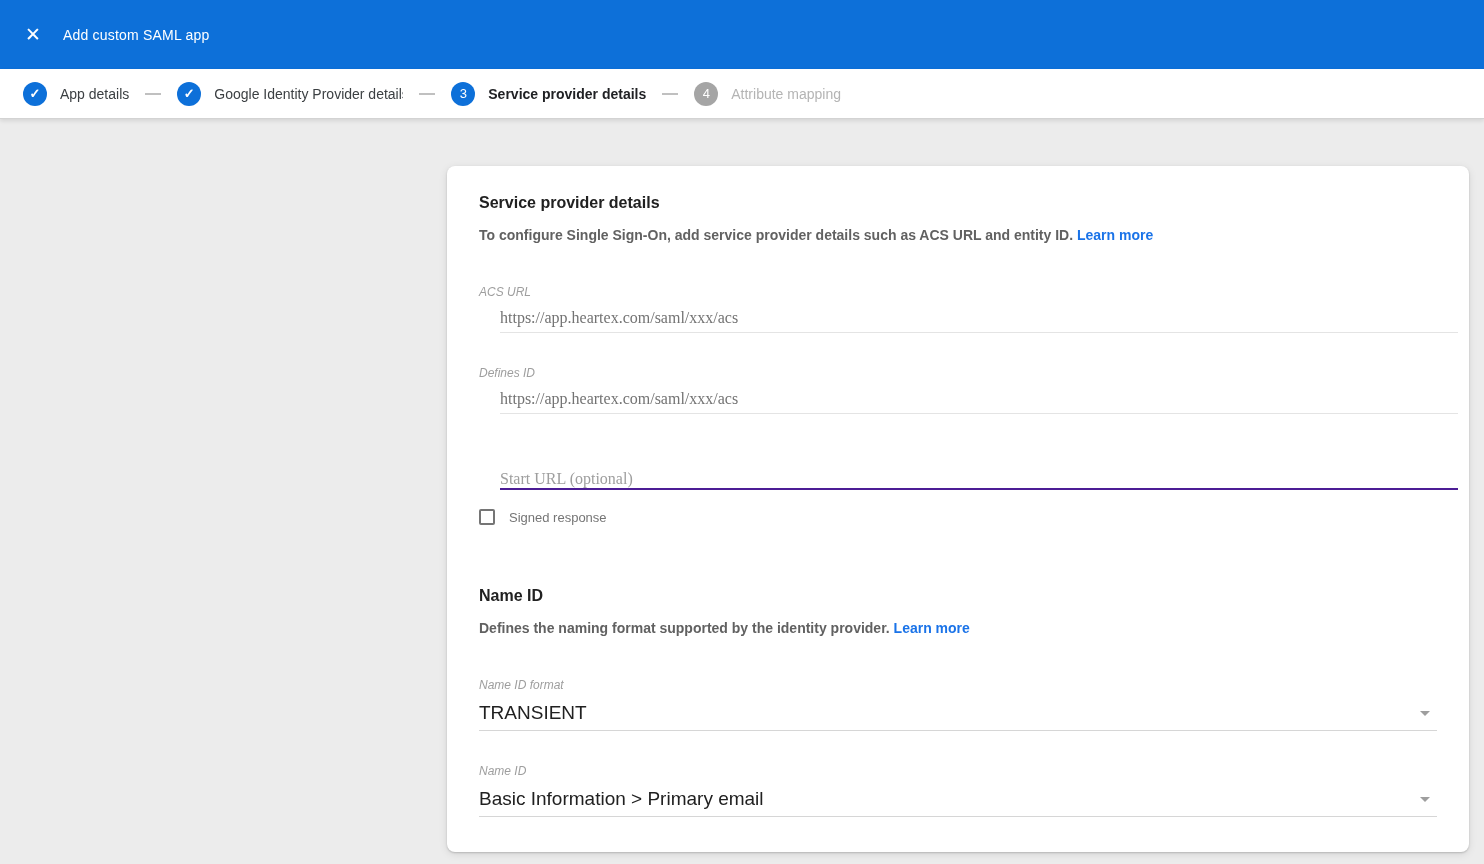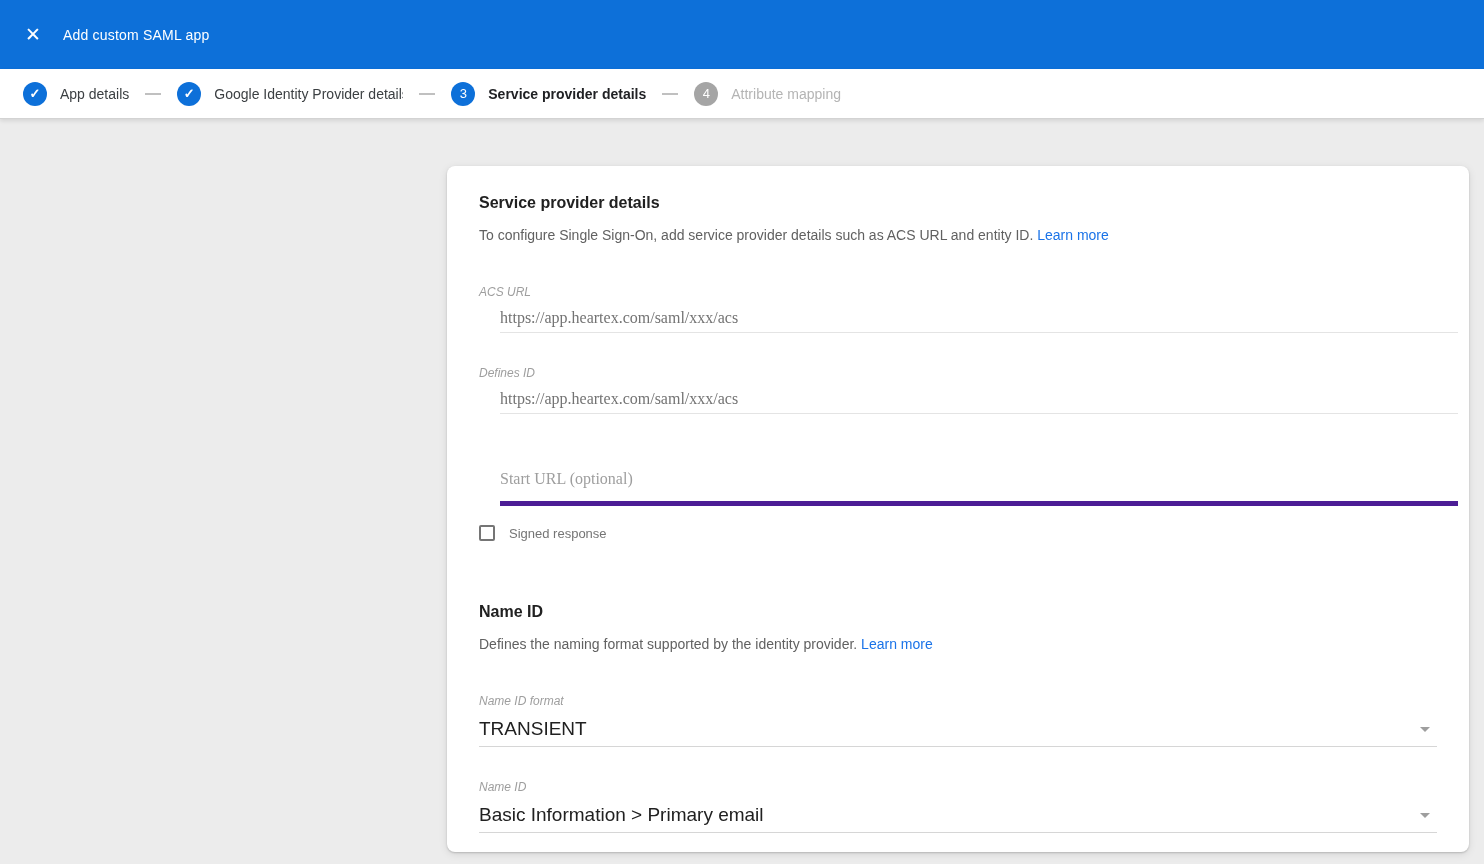--- a/index.html
+++ b/index.html
@@ -41,32 +41,32 @@
   .step-label.todo { color:#b4b4b4; }
   .step-sep { width:16px; height:2px; background:#c0c0c0; margin:0 16px; flex:none; }
 
   
   .card {
     position:absolute; left:447px; top:166px; width:1022px; height:686px;
     background:#ffffff; border-radius:8px; padding:0 32px;
     box-shadow:0 1px 2px rgba(0,0,0,.18), 0 2px 8px rgba(0,0,0,.10);
   }
   .card-title { padding-top:28px; font-size:16px; font-weight:bold; color:#212121; }
-  .card-desc  { margin-top:15px; font-size:14px; color:#616161; }
+  .card-desc  { margin-top:15px; font-size:14px; color:#616161;font-weight:bold; }
   .link { color:#1a73e8; text-decoration:none; cursor:pointer; }
 
   .field-group { margin-top:42px; }
   .field-group.tight { margin-top:33px; }
   .field-label { font-size:12px; color:#9e9e9e;font-style:italic; }
   .text-input {
     display:block; width:100%; margin-top:10px; padding:0 0 5px 0;
     border:none; border-bottom:1px solid #e4e4e4; outline:none; background:transparent;
     font-family:Liberation Serif, serif; font-size:16px; color:#737373;margin-left:21px;
   }
-  .text-input.empty { margin-top:56px; border-bottom:5px solid #4c1d95; padding-bottom:13px; }
+  .text-input.empty { margin-top:56px; border-bottom:2px solid #4c1d95; padding-bottom:0; }
   .text-input::placeholder { color:#9e9e9e; opacity:1; }
 
   .checkbox-row { margin-top:19px; display:flex; align-items:center; cursor:pointer; }
   .checkbox {
     width:16px; height:16px; border:2px solid #757575; border-radius:2px; background:#ffffff; flex:none;
   }
   .checkbox-label { margin-left:14px; font-size:13px; color:#757575; }
 
   .section-title { margin-top:62px; font-size:16px; font-weight:bold; color:#212121; }
 

